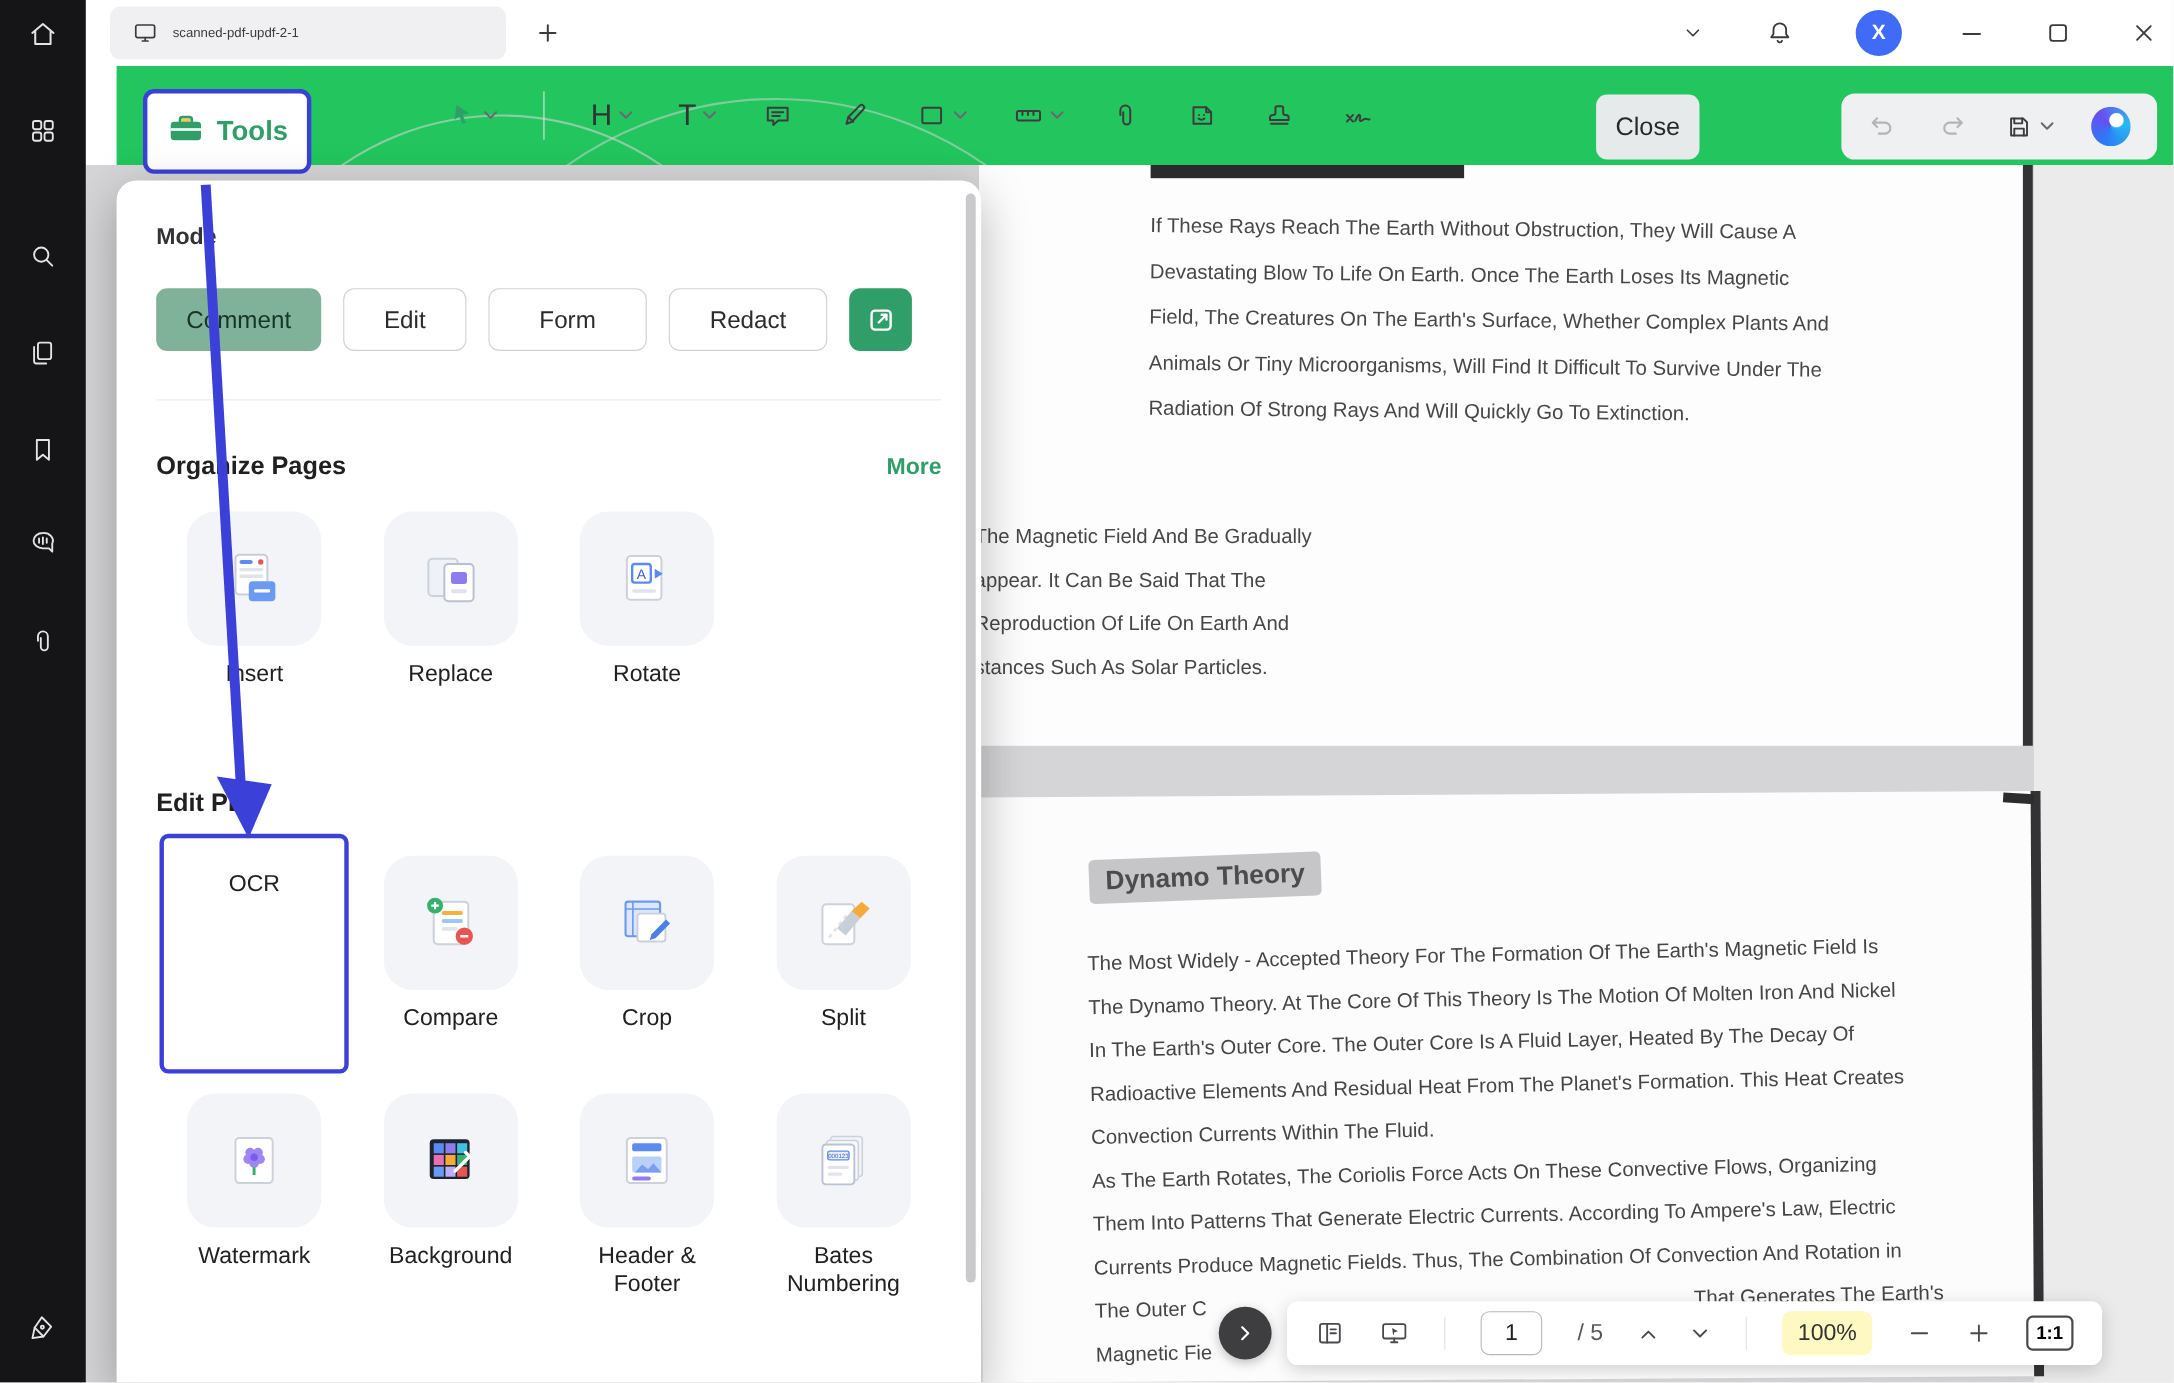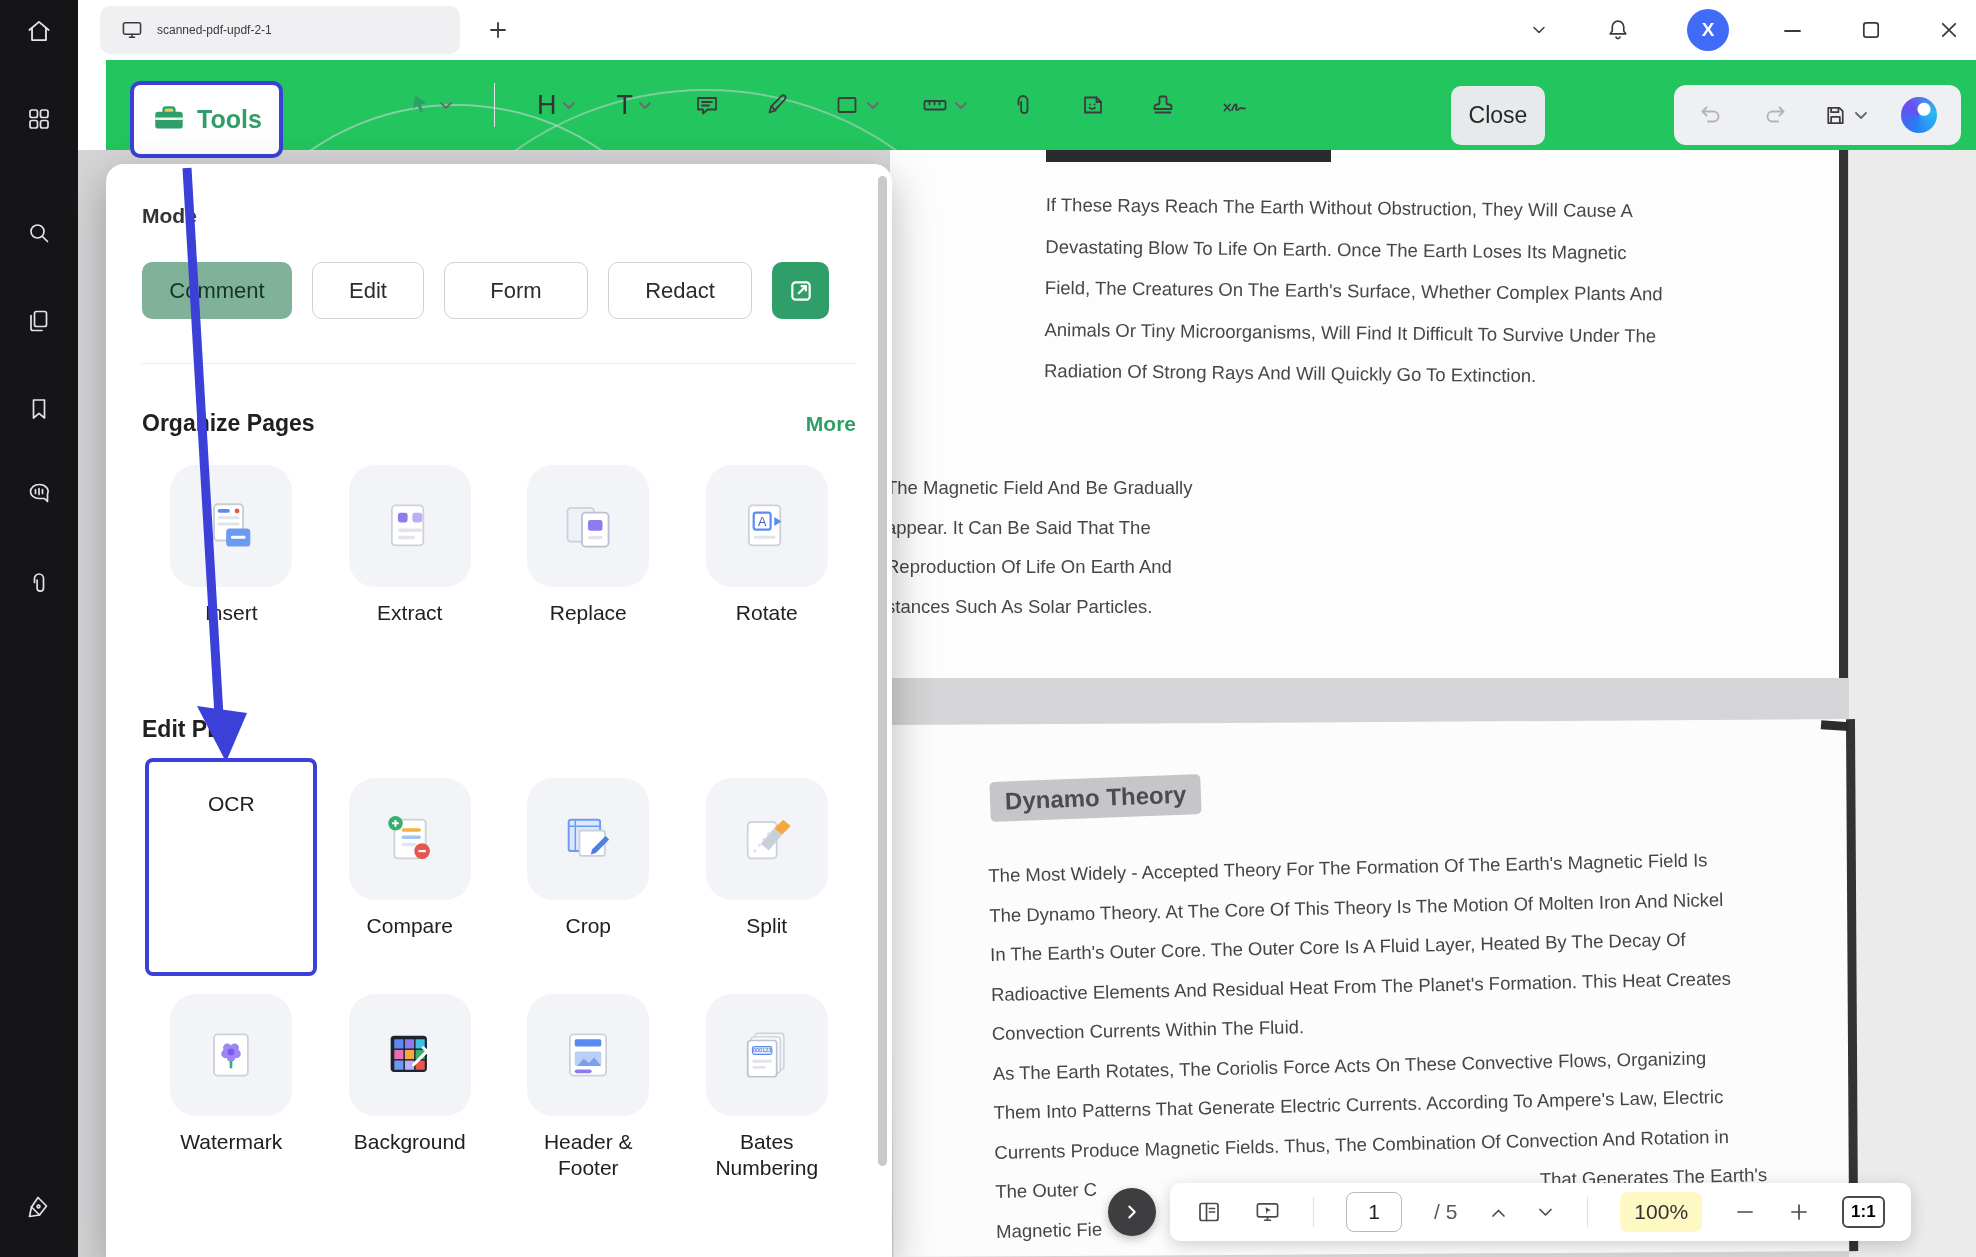--- a/index.html
+++ b/index.html
@@ -477,32 +477,20 @@
               <rect x="13" y="21" width="18" height="2.5" rx="1" fill="#dfe3ea"></rect>
               <rect x="20" y="26" width="20" height="15" rx="3" fill="#6b9af2"></rect>
               <rect x="24" y="32" width="12" height="2.5" rx="1" fill="#fff"></rect>
             </svg>
         </div>
         <div class="tile-label">Insert</div>
       </div>
       <div class="cell">
         <div class="tile">
           <svg width="58" height="58" viewBox="0 0 48 48">
-              <rect x="9" y="7" width="26" height="33" rx="3" fill="#fff" stroke="#ccd1da" stroke-width="1.5"></rect>
-              <rect x="14" y="13" width="8" height="8" rx="2" fill="#8f7bf0"></rect>
-              <rect x="26" y="13" width="8" height="8" rx="2" fill="#b9aef7"></rect>
-              <rect x="14" y="26" width="20" height="3" rx="1.5" fill="#e1e4ec"></rect>
-              <rect x="14" y="32" width="14" height="3" rx="1.5" fill="#e1e4ec"></rect>
-            </svg>
-        </div>
-        <div class="tile-label">Extract</div>
-      </div>
-      <div class="cell">
-        <div class="tile">
-          <svg width="58" height="58" viewBox="0 0 48 48">
               <rect x="7" y="9" width="22" height="28" rx="3" fill="#eef1f8" stroke="#ccd1da" stroke-width="1.5"></rect>
               <rect x="19" y="13" width="22" height="28" rx="3" fill="#fff" stroke="#b9c1d2" stroke-width="1.5"></rect>
               <rect x="24" y="19" width="12" height="9" rx="2" fill="#8f7bf0"></rect>
               <rect x="24" y="32" width="12" height="3" rx="1.5" fill="#e1e4ec"></rect>
             </svg>
         </div>
         <div class="tile-label">Replace</div>
       </div>
       <div class="cell">
         <div class="tile">

